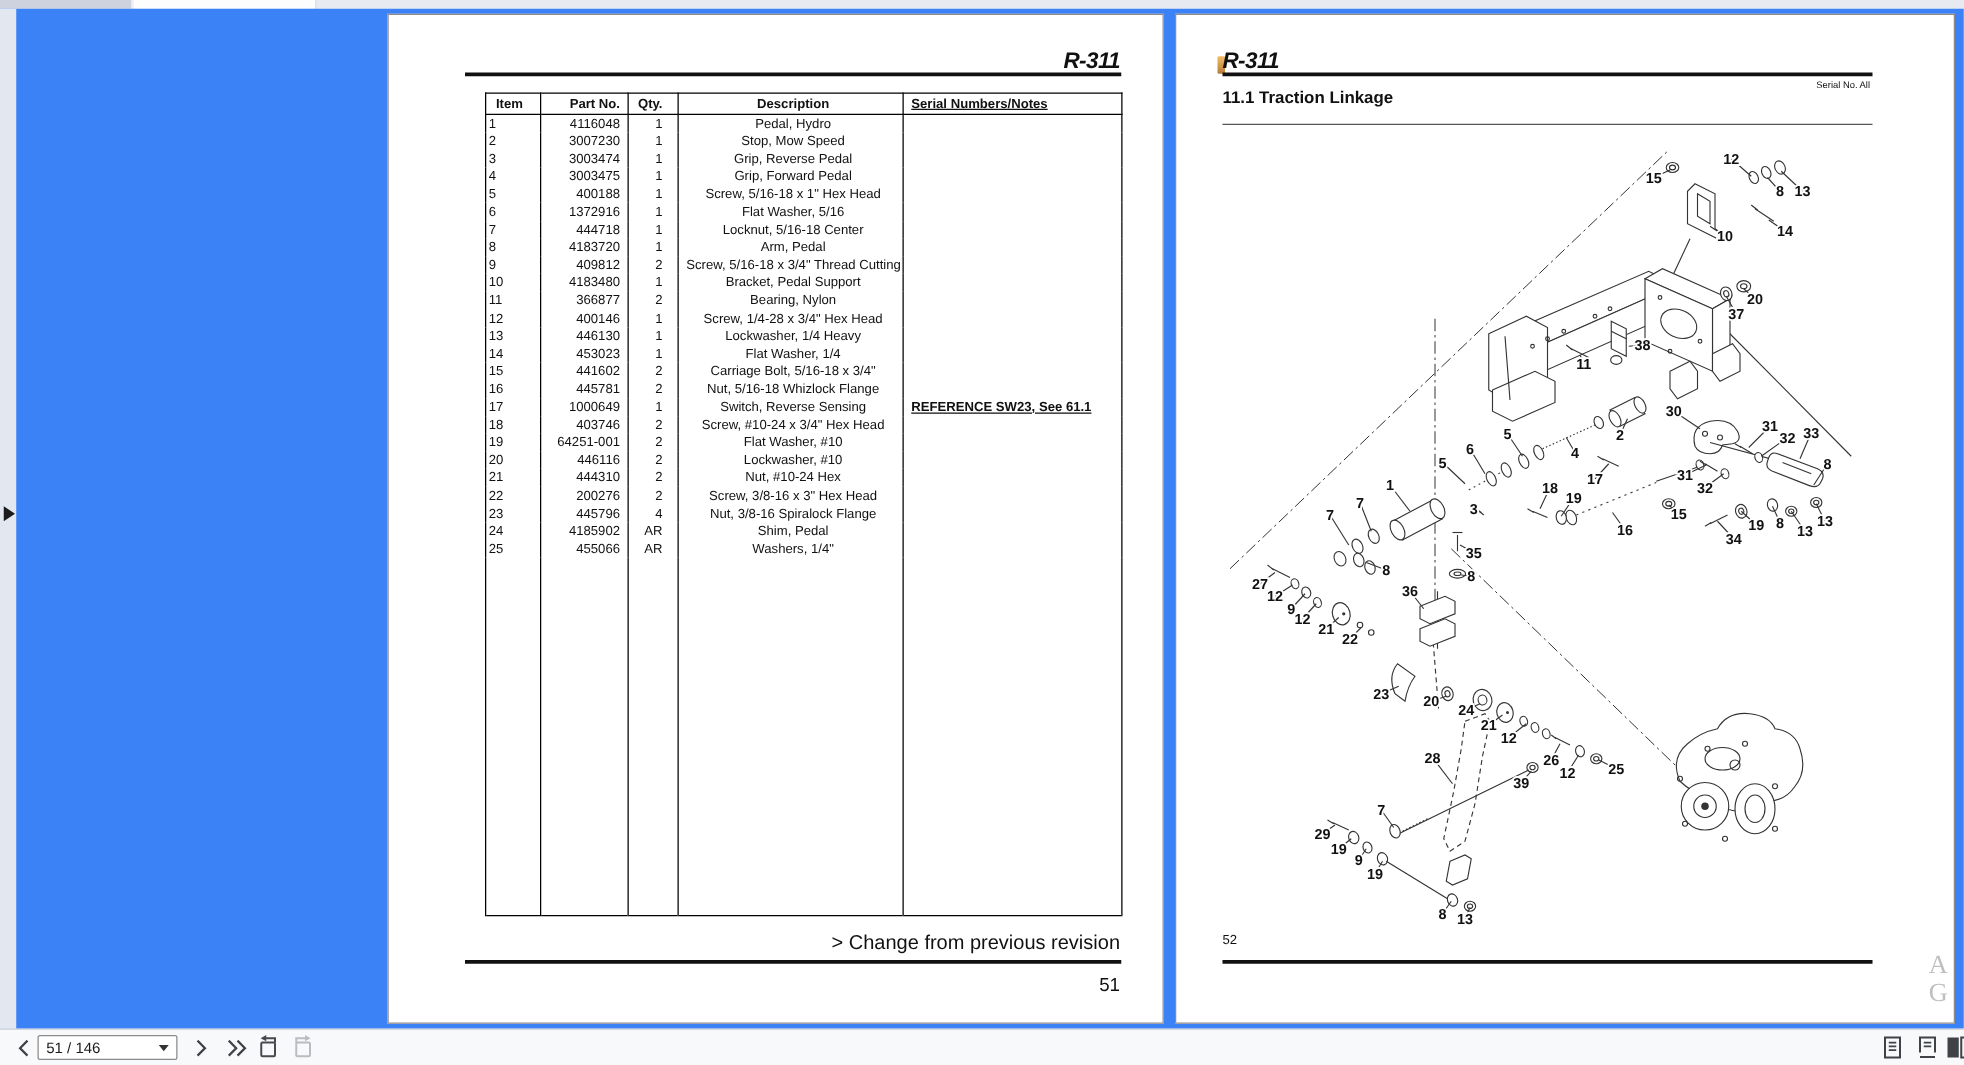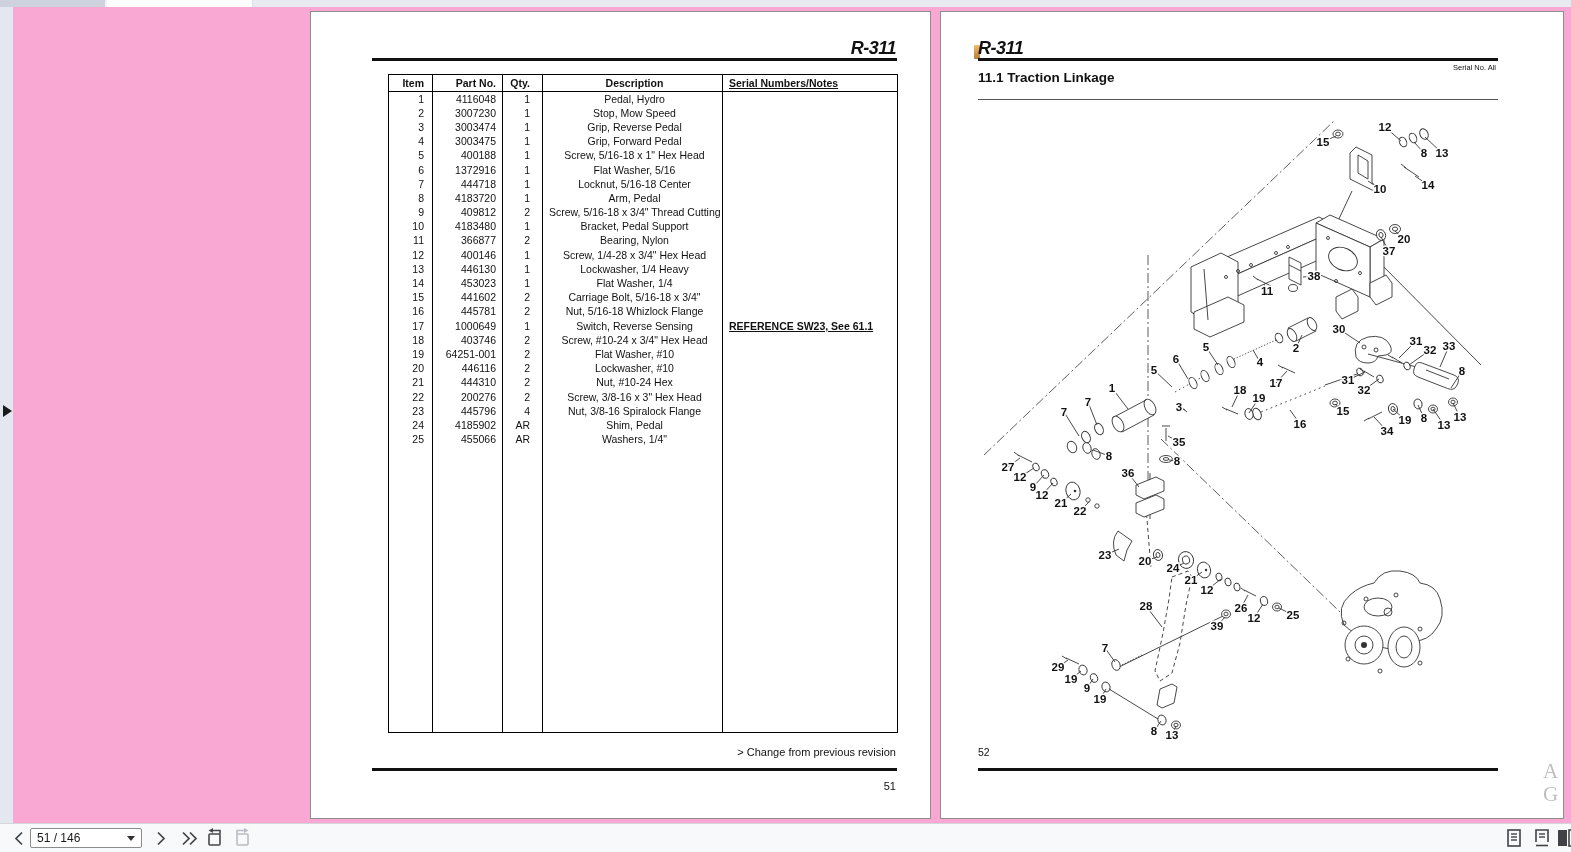--- a/index.html
+++ b/index.html
@@ -6,21 +6,21 @@
   html,body { width:1571px; height:852px; overflow:hidden; background:#eef0f3;
               font-family:"Liberation Sans", sans-serif; }
 
   
   .tabstrip { position:absolute; left:0; top:0; width:1571px; height:7px; display:flex; }
   .tabstrip .seg1 { width:107px; background:#ced2de; border-right:2px solid #f1f1f4; }
   .tabstrip .seg2 { width:145px; background:#fdfdfe; }
   .tabstrip .seg3 { flex:1; background:#e8eaf1; border-left:1px solid #dcdee8; }
 
   
-  .viewer { position:absolute; left:0; top:7px; width:1571px; height:816px; background:#f9a8d4; }
+  .viewer { position:absolute; left:0; top:7px; width:1571px; height:816px; background:#3b82f6; }
   .side-strip { position:absolute; left:0; top:0; width:13px; height:816px; background:#e3e7f0; }
   .side-toggle { position:absolute; left:3px; top:398px; width:0; height:0; cursor:pointer;
                  border-top:6px solid transparent; border-bottom:6px solid transparent;
                  border-left:9px solid #1b1b1b; }
 
   .page { position:absolute; top:4px; height:808px; background:#fff;
           border:1px solid #8d8d8d; overflow:hidden; }
   .page-left  { left:310px; width:621px; }
   .page-right { left:940px; width:624px; }
 
@@ -34,28 +34,28 @@
   .lp-rule-top { left:61px; top:46px; width:525px; }
   .lp-table-wrap { position:absolute; left:77px; top:62px; width:509px; height:659px; }
   table.parts { border-collapse:collapse; width:509px; height:659px; table-layout:fixed;
                 font-size:10.5px; color:#111; }
   table.parts th { border:1.4px solid #000; font-weight:bold; font-size:10.5px;
                    height:17px; padding:1px 2px; background:#fff; }
   table.parts td { border-left:1.4px solid #000; border-right:1.4px solid #000;
                    height:14.2px; padding:0 2px; white-space:nowrap; overflow:hidden; }
   table.parts tr.filler td { height:auto; }
   table.parts { border:1.4px solid #000; }
-  .col-item  { width:44px;  text-align:right; padding-right:8px !important; }
+  .col-item  { width:44px;  padding-right:8px !important; }
   .col-part  { width:70px;  text-align:right; padding-right:6px !important; }
   .col-qty   { width:40px;  text-align:right; padding-right:12px !important; }
   .col-desc  { width:180px; text-align:center;  padding-left:6px  !important; }
   .col-notes { width:175px; text-align:left;  padding-left:6px  !important; font-weight:bold;text-decoration:underline; }
-  .lp-change { position:absolute; right:34px; top:734px; font-size:11px; color:#111; }
+  .lp-change { position:absolute; right:34px; top:734px; font-size:16px; color:#111; }
   .lp-rule-bot { left:61px; top:756px; width:525px; }
-  .lp-pagenum { position:absolute; right:34px; top:768px; font-size:11px; color:#111; }
+  .lp-pagenum { position:absolute; right:34px; top:768px; font-size:15px; color:#111; }
 
   
   .rp-title { top:26px; left:37px; }
   .rp-rule-top { left:37px; top:46px; width:520px; }
   .rp-serial { position:absolute; top:51px; right:67px; font-size:7.5px; color:#111; }
   .rp-section { position:absolute; left:37px; top:58px; font-size:13.5px; font-weight:bold; color:#111; }
   .rp-rule-mid { left:37px; top:87px; width:520px; background:#555; }
   .rp-rule-bot { left:37px; top:756px; width:520px; }
   .rp-pagenum { position:absolute; left:37px; top:734px; font-size:10.5px; color:#111; }
   .rp-artifact { position:absolute; left:33px; top:33px; width:6px; height:14px; border-radius:1px;

